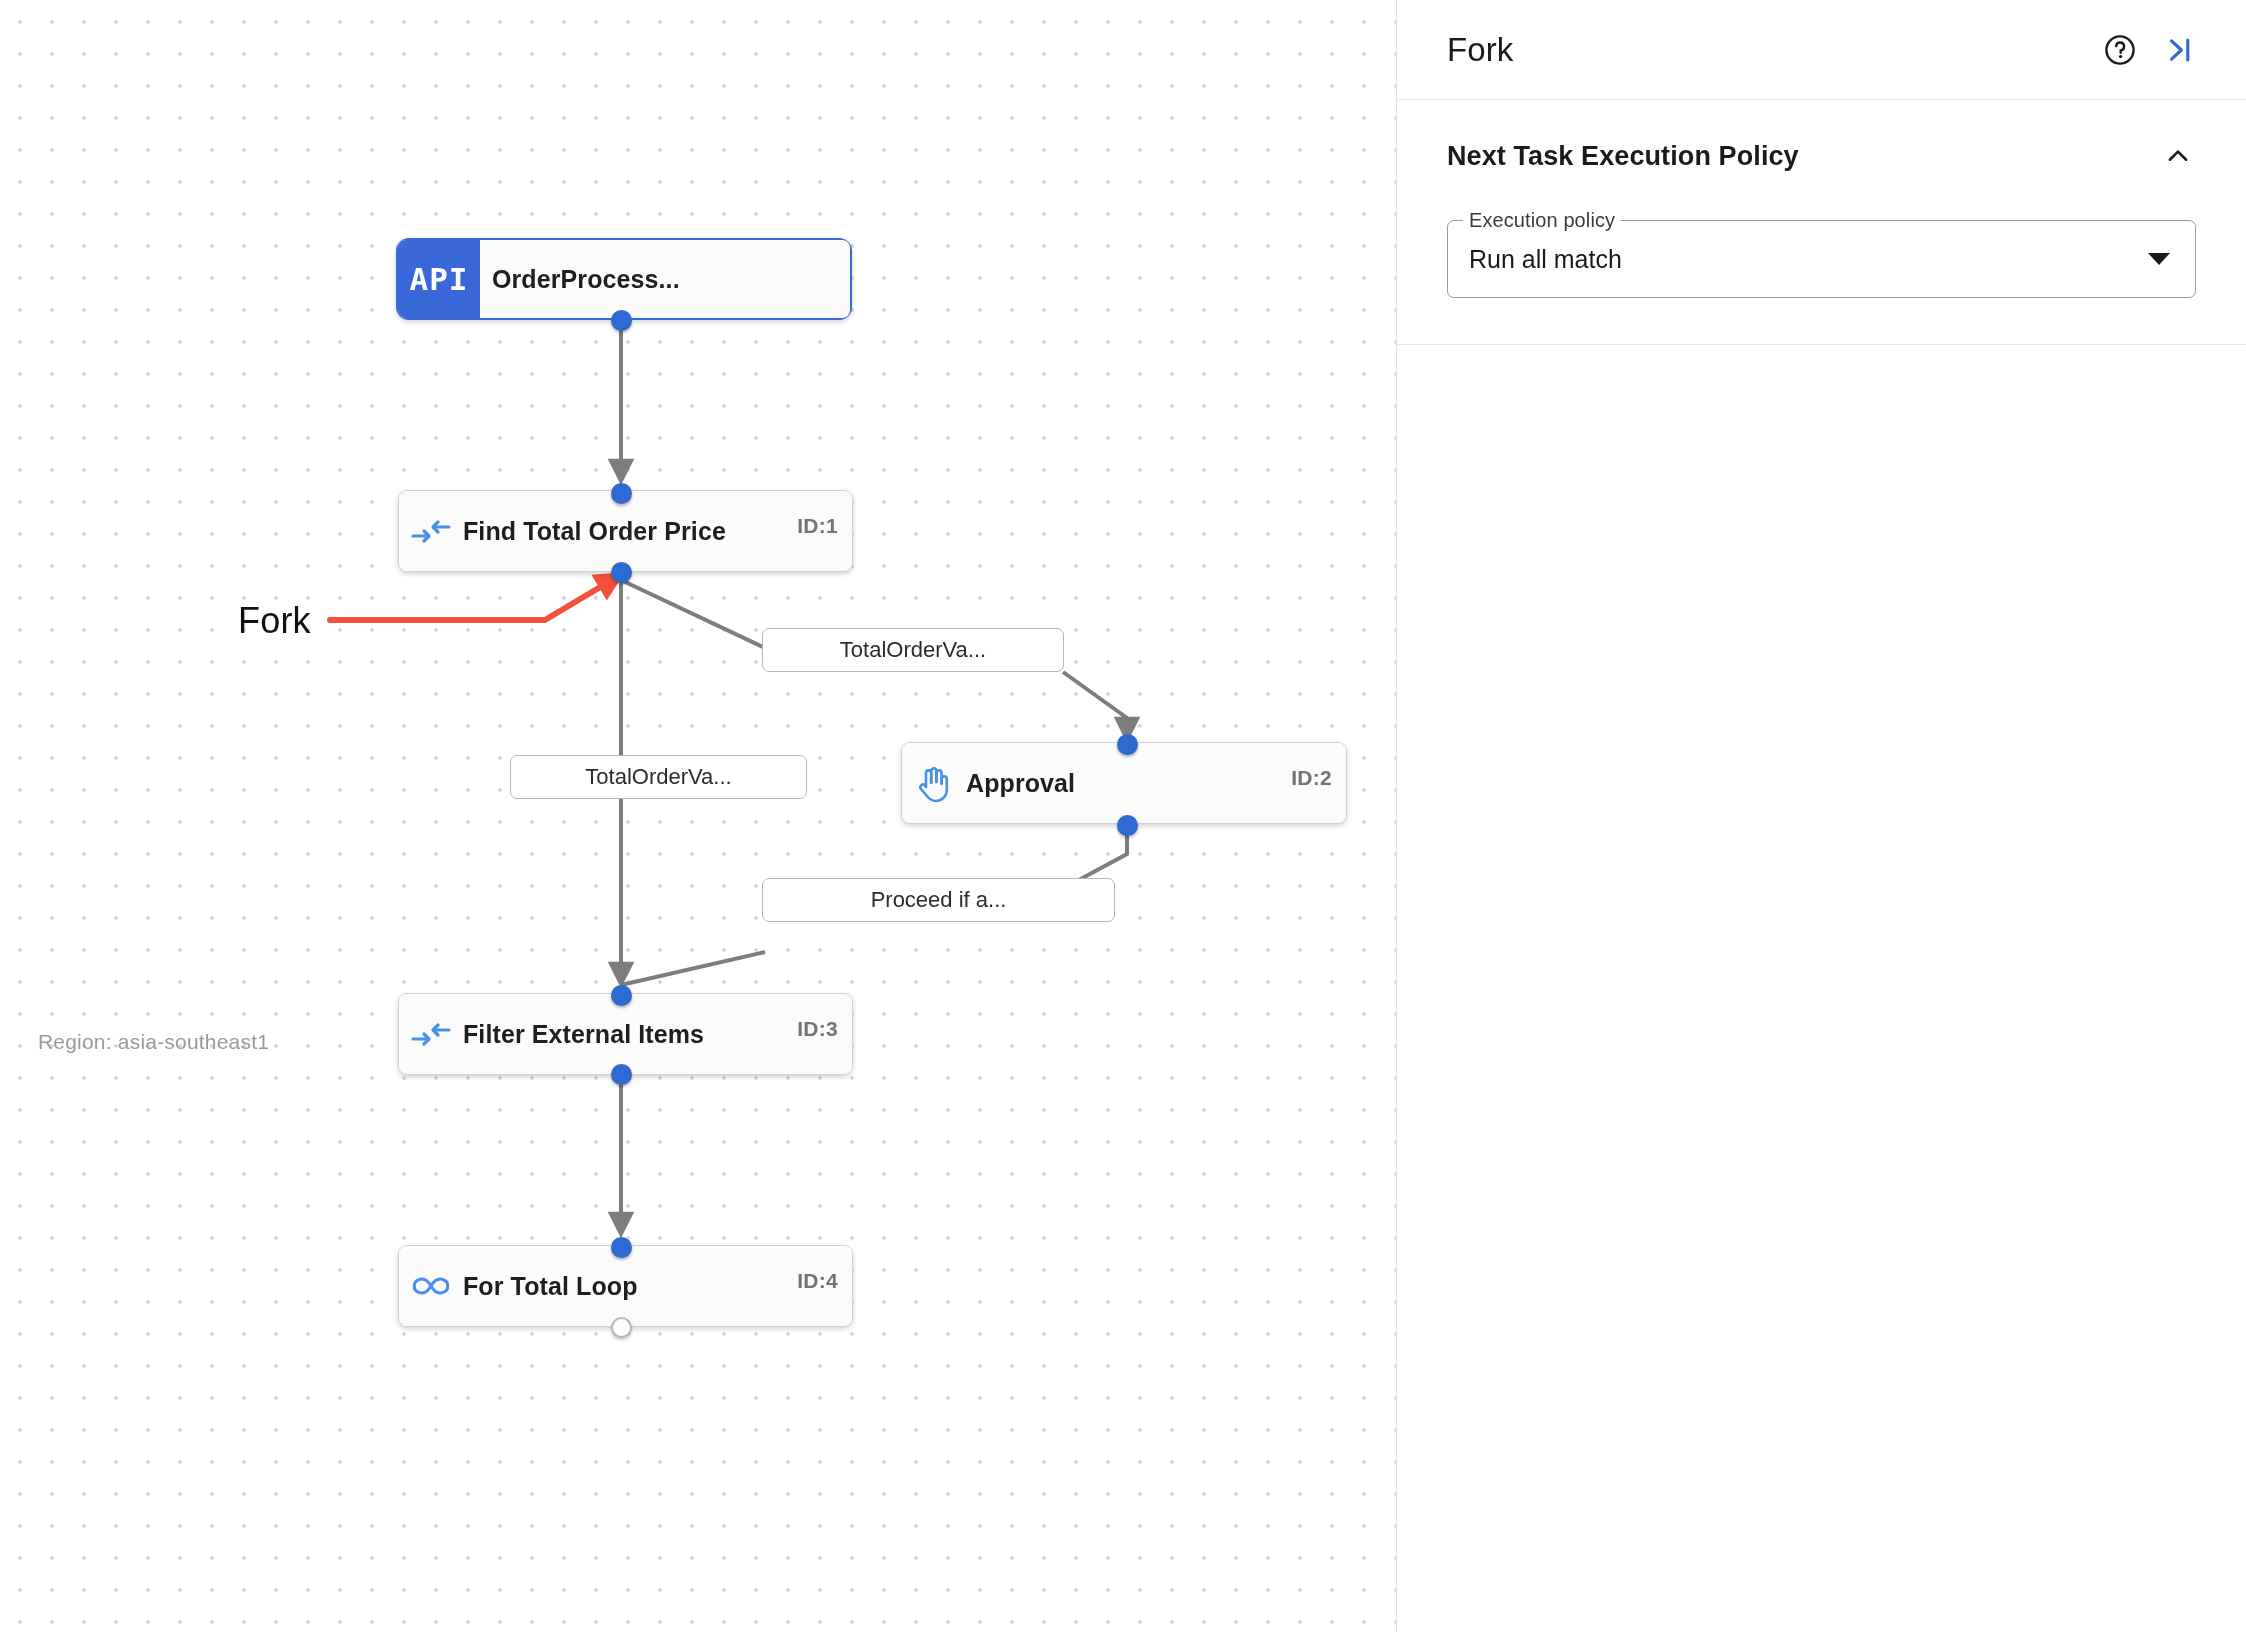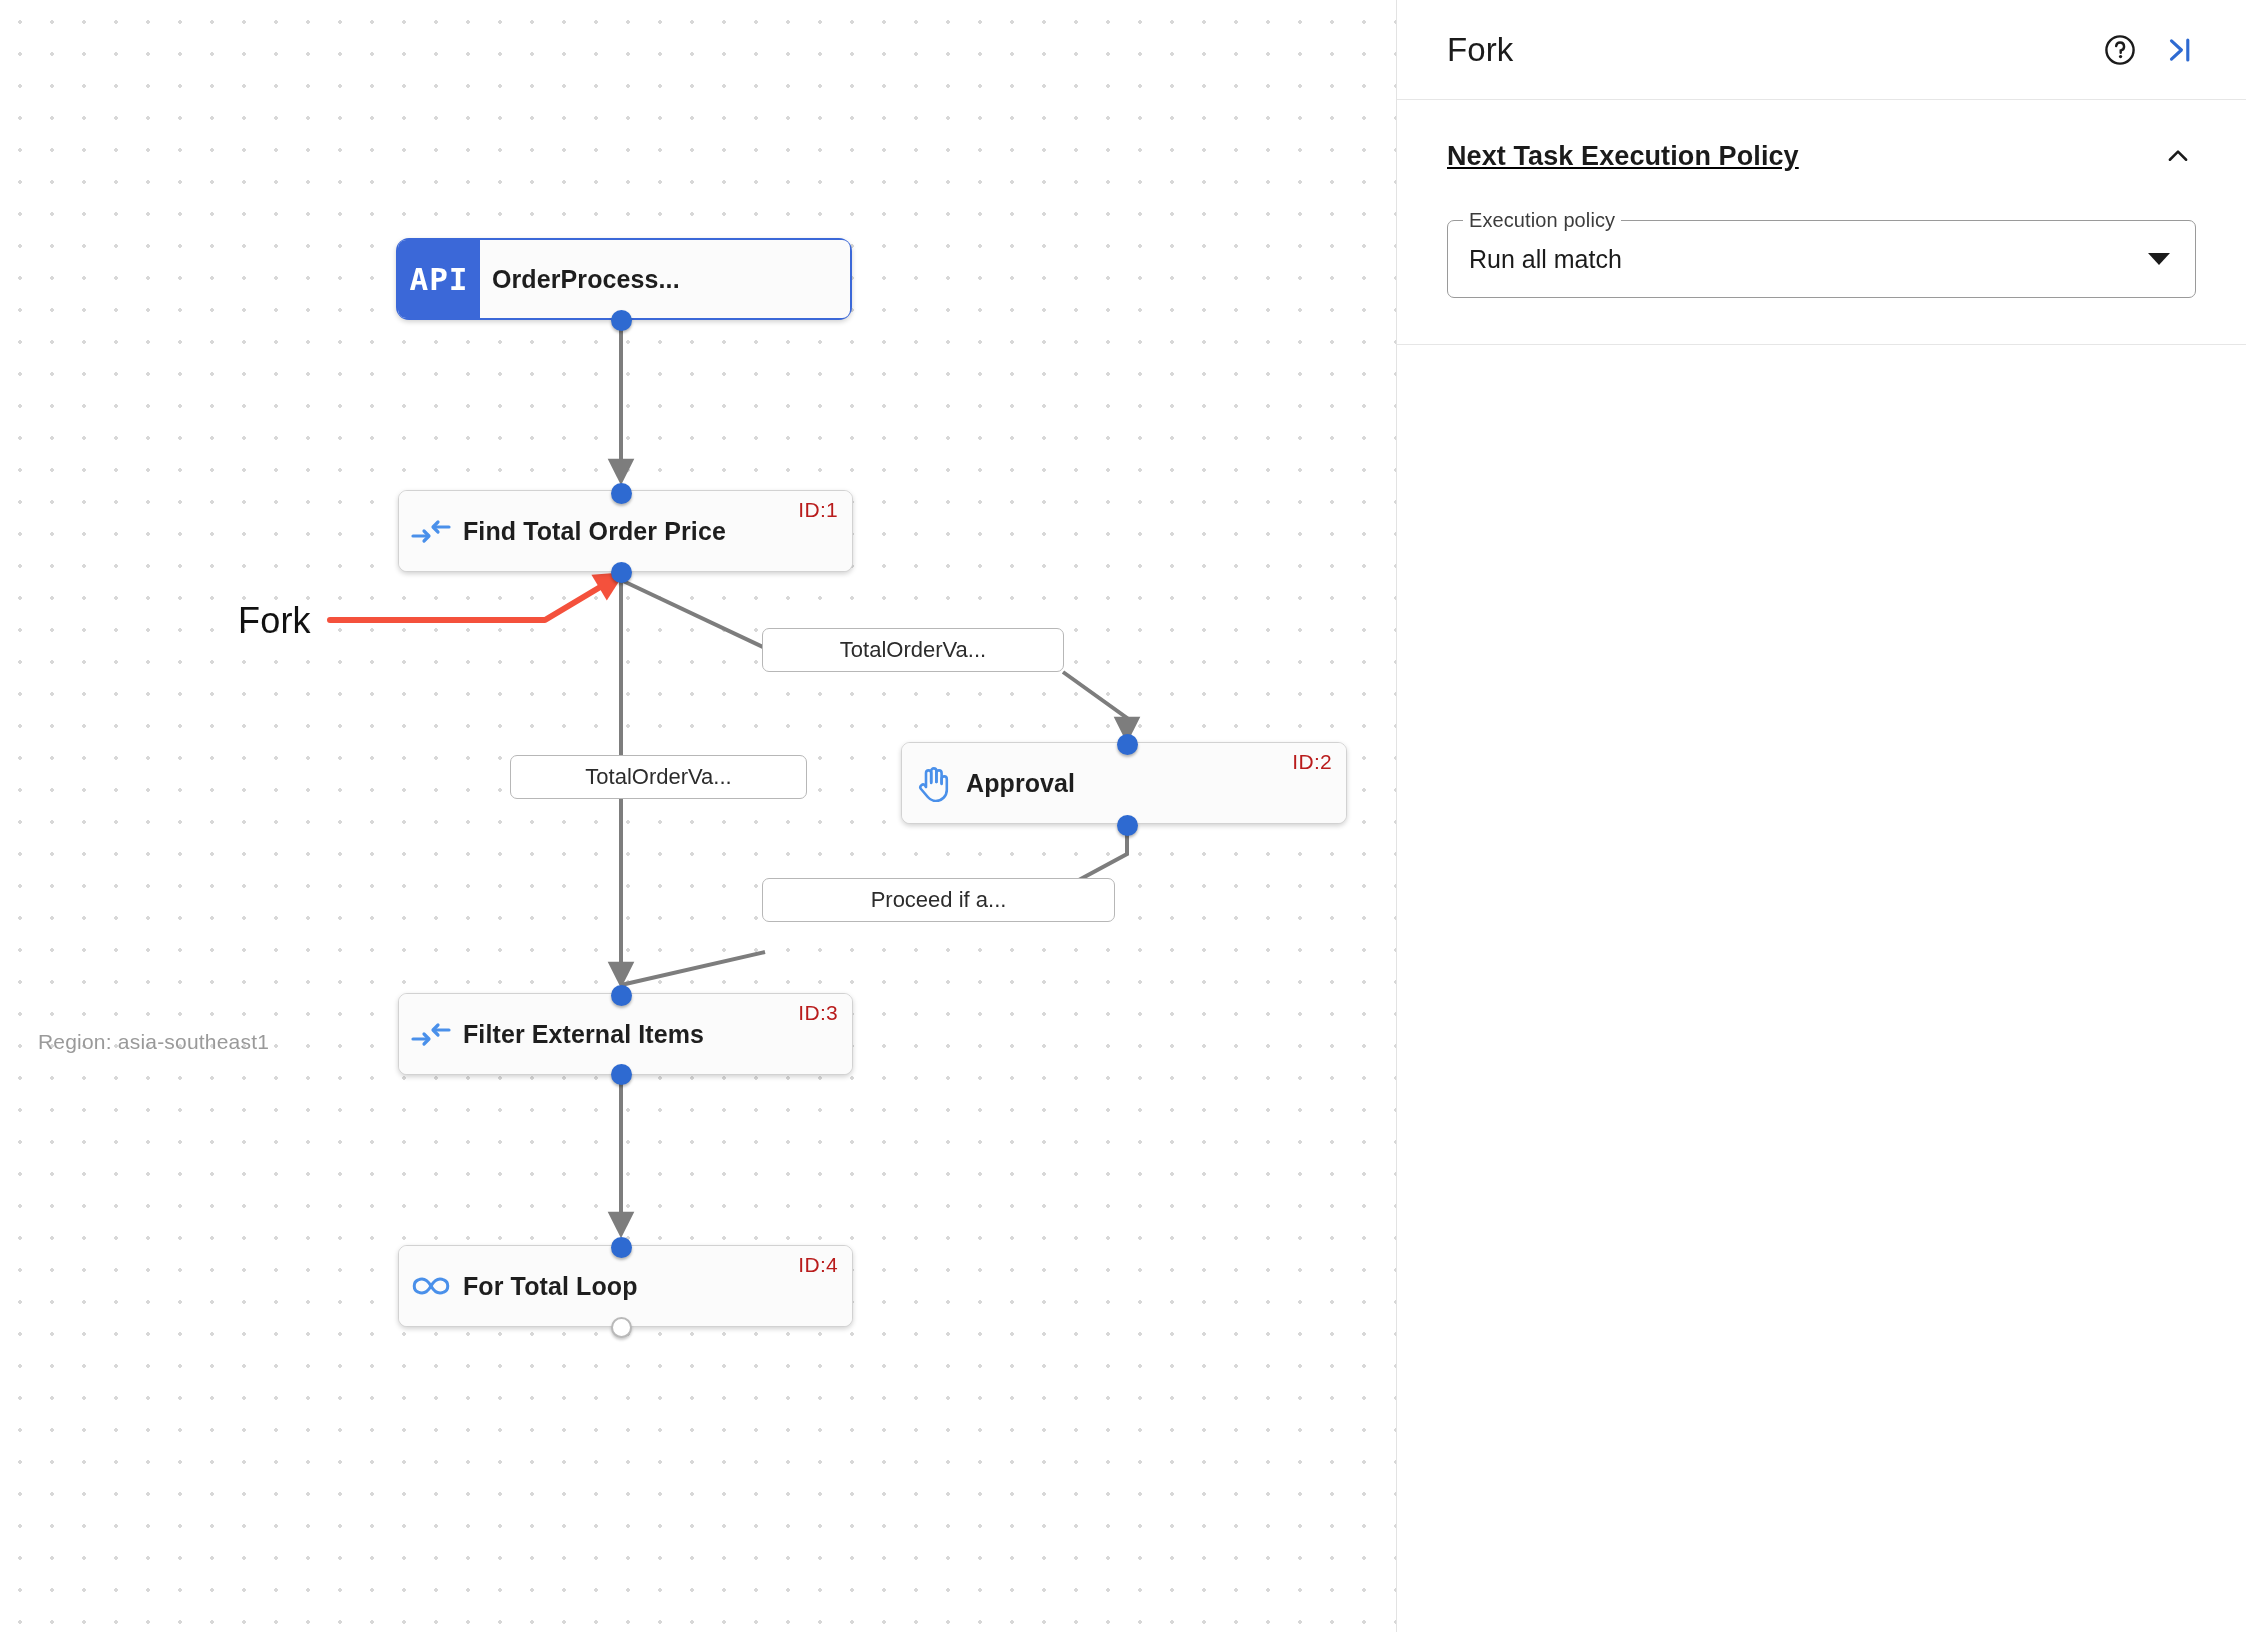--- a/index.html
+++ b/index.html
@@ -92,25 +92,26 @@
     font-size: 25px;
     font-weight: 700;
     color: #1e1e1e;
     white-space: nowrap;
     letter-spacing: 0.1px;
   }
   .node-title.plain { font-weight: 700; padding-left: 12px; }
 
   .node-id {
     position: absolute;
-    top: 7px;
+    top: 23px;
     right: 14px;
     font-size: 21px;
-    color: #b91c1c;
+    color: #737373;
     letter-spacing: 0.3px;
+    font-weight: bold;
   }
 
   
   .port {
     position: absolute;
     width: 21px; height: 21px;
     border-radius: 50%;
     background: #2e6ad1;
     box-shadow: 0 2px 3px rgba(0,0,0,0.30);
     z-index: 6;
@@ -186,21 +187,20 @@
   }
 
   .panel-section {
     border-bottom: 1px solid #e6e6e6;
     padding: 38px 50px 46px 50px;
   }
   .section-head {
     display: flex;
     align-items: center;
     margin-bottom: 46px;
-    text-decoration: underline;
   }
   .section-title {
     font-size: 27px;
     font-weight: 700;
     color: #1b1b1b;
     flex: 1;
     letter-spacing: 0.1px;
   }
   .chev {
     width: 36px; height: 36px;

